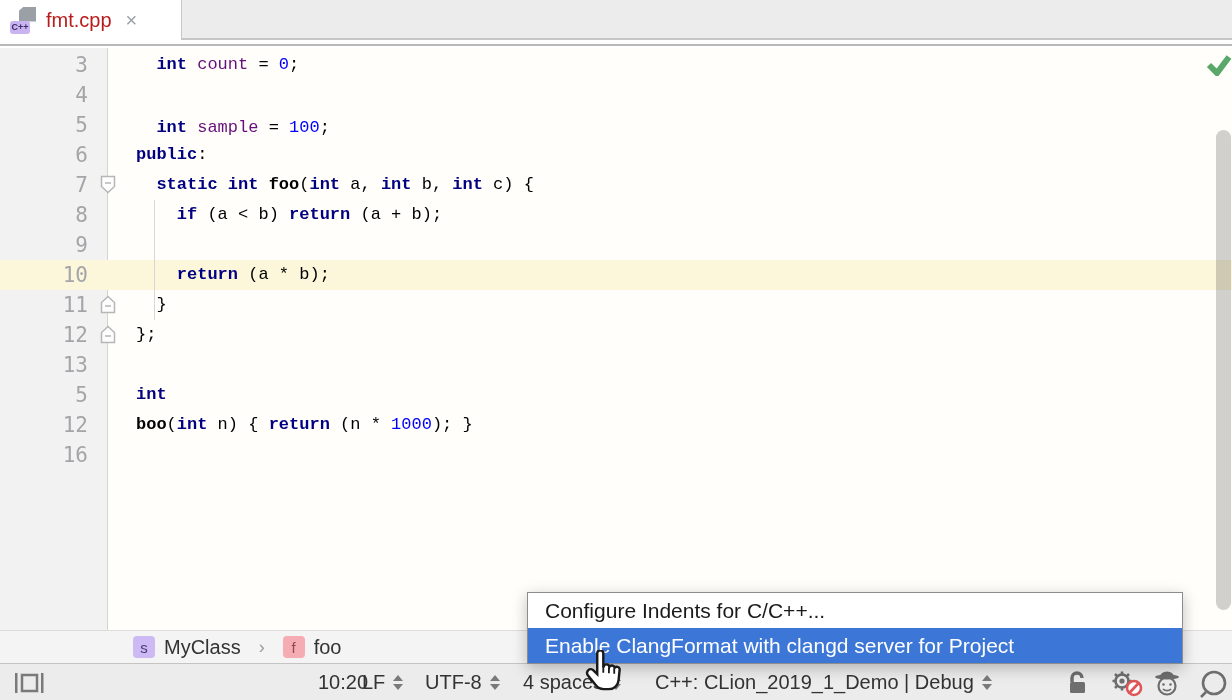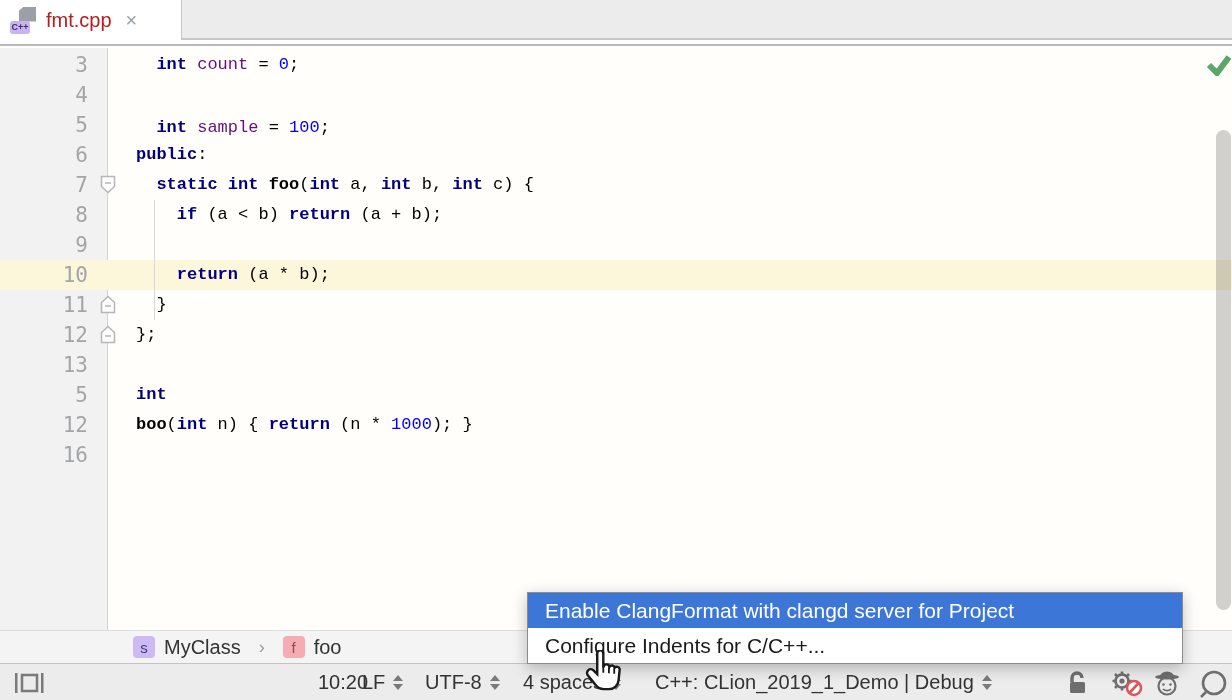--- a/index.html
+++ b/index.html
@@ -223,22 +223,22 @@
       <circle cx="18.5" cy="14.5" r="1.3" fill="#6e6e6e"></circle>
       <path d="M11 19 a5 4 0 0 0 8 0" fill="none" stroke="#6e6e6e" stroke-width="1.8"></path>
     </svg>
     <svg class="st-icon pos-search" width="34" height="28">
       <circle cx="16" cy="13" r="11" fill="none" stroke="#6e6e6e" stroke-width="2.6"></circle>
       <line x1="8" y1="22" x2="3" y2="27" stroke="#6e6e6e" stroke-width="2.6"></line>
     </svg>
   </div>
 
   <div class="popup">
+    <div class="popup-item">Configure Indents for C/C++...</div>
     <div class="popup-item selected" style="background: rgb(60, 119, 216);">Enable ClangFormat with clangd server for Project</div>
-    <div class="popup-item">Configure Indents for C/C++...</div>
   </div>
 
   <svg class="cursor" width="40" height="44" viewBox="0 0 26 29">
     <path d="M9.2 2.2 a2 2 0 0 1 4 0 l0 8.6 0.3 0 a1.9 1.9 0 0 1 3.7 0.4 a1.9 1.9 0 0 1 3.5 0.5 a1.9 1.9 0 0 1 3.3 0.8 l-0.7 7.2 c-0.3 3.6-2.9 6.1-6.5 6.1 h-3.4 c-2 0-3.9-0.9-5.1-2.5 l-5.3-6.7 c-0.8-1-0.7-2.5 0.3-3.3 1-0.9 2.5-0.8 3.4 0.1 l2.5 2.5 z" fill="#ffffff" stroke="#1a1a1a" stroke-width="1.6"></path>
     <path d="M13.2 11 v4 M16.9 11.5 v3.8 M20.4 12.2 v3.4" stroke="#1a1a1a" stroke-width="1.2" fill="none"></path>
   </svg>
 
 </div>
 
 </body></html>

